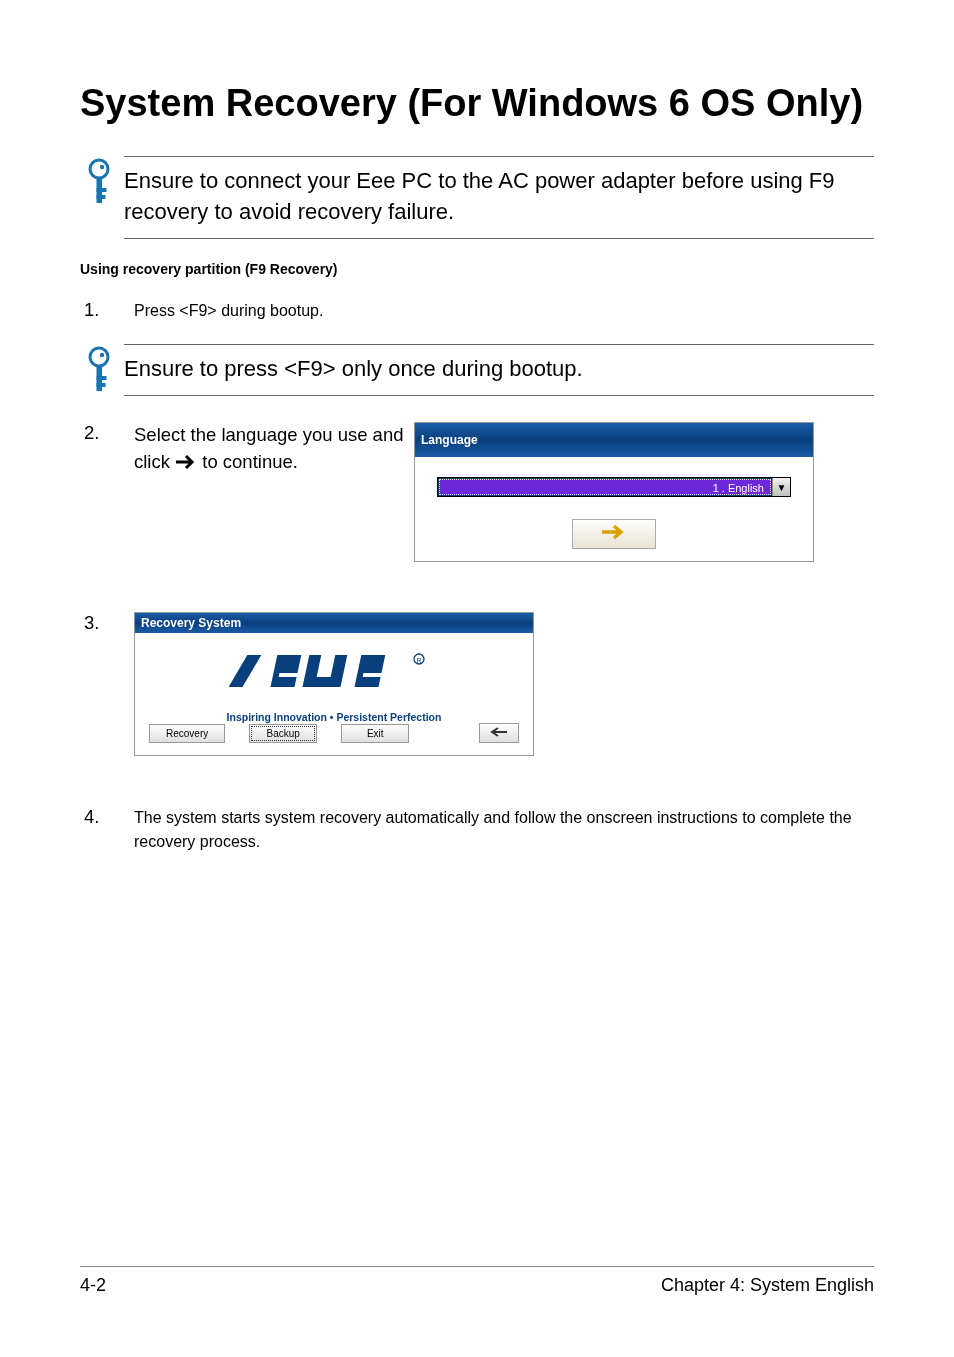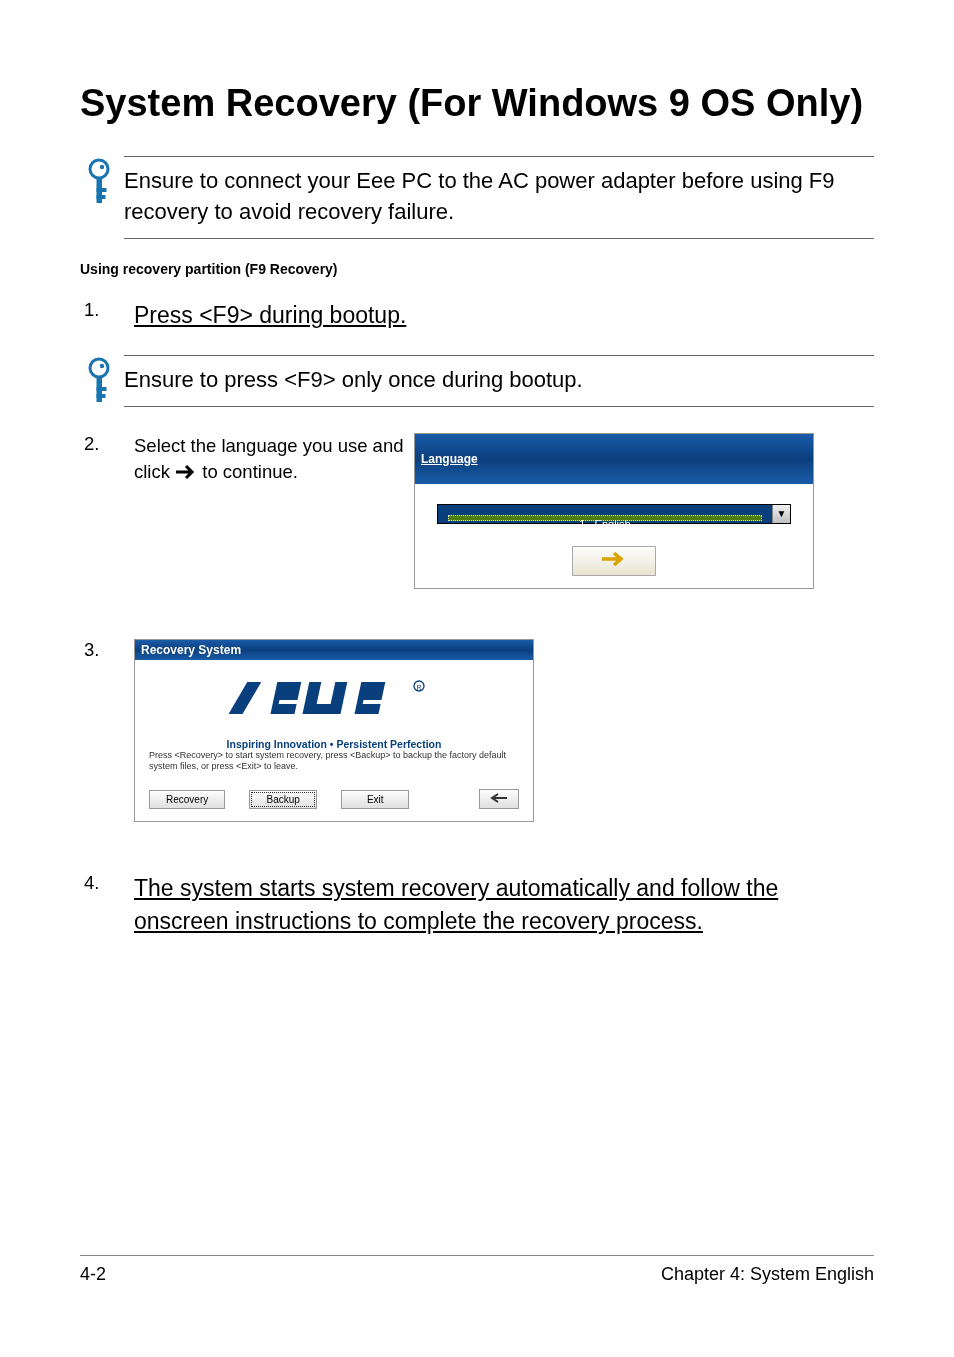--- a/index.html
+++ b/index.html
@@ -54,23 +54,22 @@
       margin-bottom: 22px;
     }
     .step-num {
       width: 54px;
       flex-shrink: 0;
       font-size: 18.5px;
       padding-left: 4px;
     }
     .step-body {
       flex: 1;
-      font-size: 23px;
+      font-size: 16px;
       line-height: 1.45;
-      text-decoration: underline;
     }
     .step-with-img {
       display: flex;
       align-items: flex-start;
     }
     .step-text {
       flex: 0 0 280px;
       font-size: 18.5px;
       line-height: 1.45;
     }
@@ -84,45 +83,44 @@
     .language-dialog {
       border: 1px solid #999;
       background: #fff;
       width: 400px;
     }
     .language-title {
       background: linear-gradient(to bottom, #1a5ca8 0%, #0a3f7e 50%, #1a5ca8 100%);
       color: #fff;
       font-size: 12px;
       font-weight: 700;
-      padding: 18px 6px;
-      text-decoration: underline;
+      padding: 10px 6px;
     }
     .language-body {
       padding: 20px 22px 12px 22px;
       text-align: center;
     }
     .language-select {
       display: flex;
       align-items: stretch;
       border: 1px solid #000;
       background: #0a3f7e;
       color: #fff;
       height: 20px;
       margin: 0 auto 22px auto;
       width: 100%;
     }
     .language-select-text {
       flex: 1;
-      text-align: center;
+      text-align: right;
       font-size: 11px;
       padding: 2px 6px;
-      background: #4d7c0f;
+      background: #6d28d9;
       border: 1px dotted #ddd;
-      margin: 10px;
+      margin: 1px;
     }
     .language-select-btn {
       width: 18px;
       background: linear-gradient(to bottom, #f0f0f0, #c0c0c0);
       border-left: 1px solid #888;
       display: flex;
       align-items: center;
       justify-content: center;
       color: #000;
       font-size: 10px;
@@ -182,36 +180,36 @@
       outline: 1px dotted #333;
       outline-offset: -3px;
     }
     .rec-btn.back {
       min-width: 40px;
       padding: 3px 10px;
       margin-left: auto;
     }
     .footer {
       position: absolute;
-      bottom: 72px;
+      bottom: 61px;
       left: 80px;
       right: 80px;
       border-top: 1px solid #888;
       padding-top: 8px;
       display: flex;
       justify-content: space-between;
       font-size: 18px;
       text-align: right;
     }
     .bold { font-weight: 700; }
   </style>
 </head>
 <body>
 
-<h1 class="main-title">System Recovery (For Windows 9 OS Only)</h1>
+<h1 class="main-title">System Recovery (For Windows 6 OS Only)</h1>
 
 <div class="note-box">
   <div class="note-icon">
     <svg viewBox="0 0 30 50" width="30" height="50">
       <circle cx="15" cy="11" r="9" fill="none" stroke="#1a74b0" stroke-width="3"></circle>
       <circle cx="18" cy="9" r="2.2" fill="#1a74b0"></circle>
       <rect x="12.5" y="19" width="5.5" height="26" fill="#1a74b0"></rect>
       <rect x="12.5" y="30" width="10" height="4" fill="#1a74b0"></rect>
       <rect x="12.5" y="37" width="9" height="4" fill="#1a74b0"></rect>
     </svg>
@@ -281,21 +279,20 @@
                 <path d="M8 40 L20 8 L34 8 L22 40 Z" transform="skewX(-12)"></path>
                 <path d="M24 40 L48 40 L48 30 L30 30 L30 26 L48 26 L48 8 L24 8 Z" transform="translate(26,0) skewX(-12)"></path>
                 <path d="M0 8 L12 8 L12 30 L26 30 L26 8 L38 8 L38 40 L0 40 Z" transform="translate(82,0) skewX(-12)"></path>
                 <path d="M0 40 L24 40 L24 30 L6 30 L6 26 L24 26 L24 8 L0 8 Z" transform="translate(134,0) skewX(-12)"></path>
                 <circle cx="190" cy="12" r="5" fill="none" stroke="#0a3f7e" stroke-width="1.3"></circle>
                 <text x="190" y="15.5" font-size="7" text-anchor="middle" fill="#0a3f7e">R</text>
               </g>
             </svg>
           </div>
           <div class="asus-tagline">Inspiring Innovation • Persistent Perfection</div>
-          <div class="recovery-instruction">Press &lt;Recovery&gt; to start system recovery, press &lt;Backup&gt; to backup the factory default system files, or press &lt;Exit&gt; to leave.</div>
           <div class="recovery-buttons">
             <div class="rec-btn">Recovery</div>
             <div class="rec-btn dotted">Backup</div>
             <div class="rec-btn">Exit</div>
             <div class="rec-btn back">
               <svg width="18" height="10" viewBox="0 0 18 10">
                 <path d="M17 5 L4 5 M8 1 L2 5 L8 9" stroke="#333" stroke-width="2" fill="none"></path>
               </svg>
             </div>
           </div>

